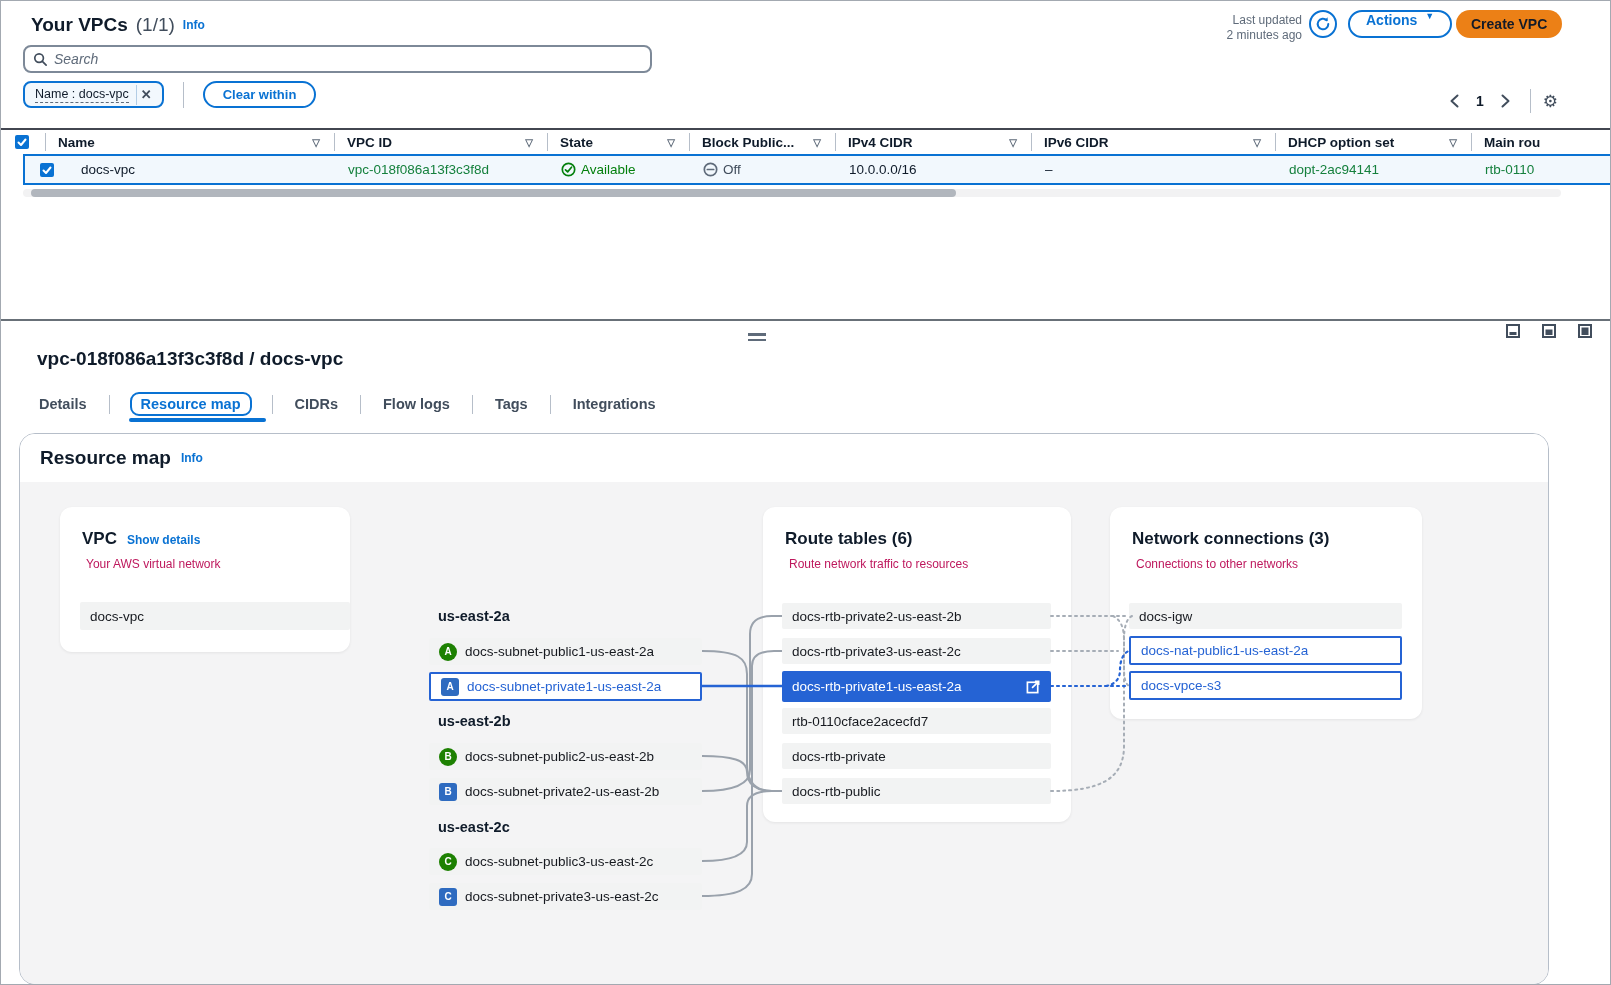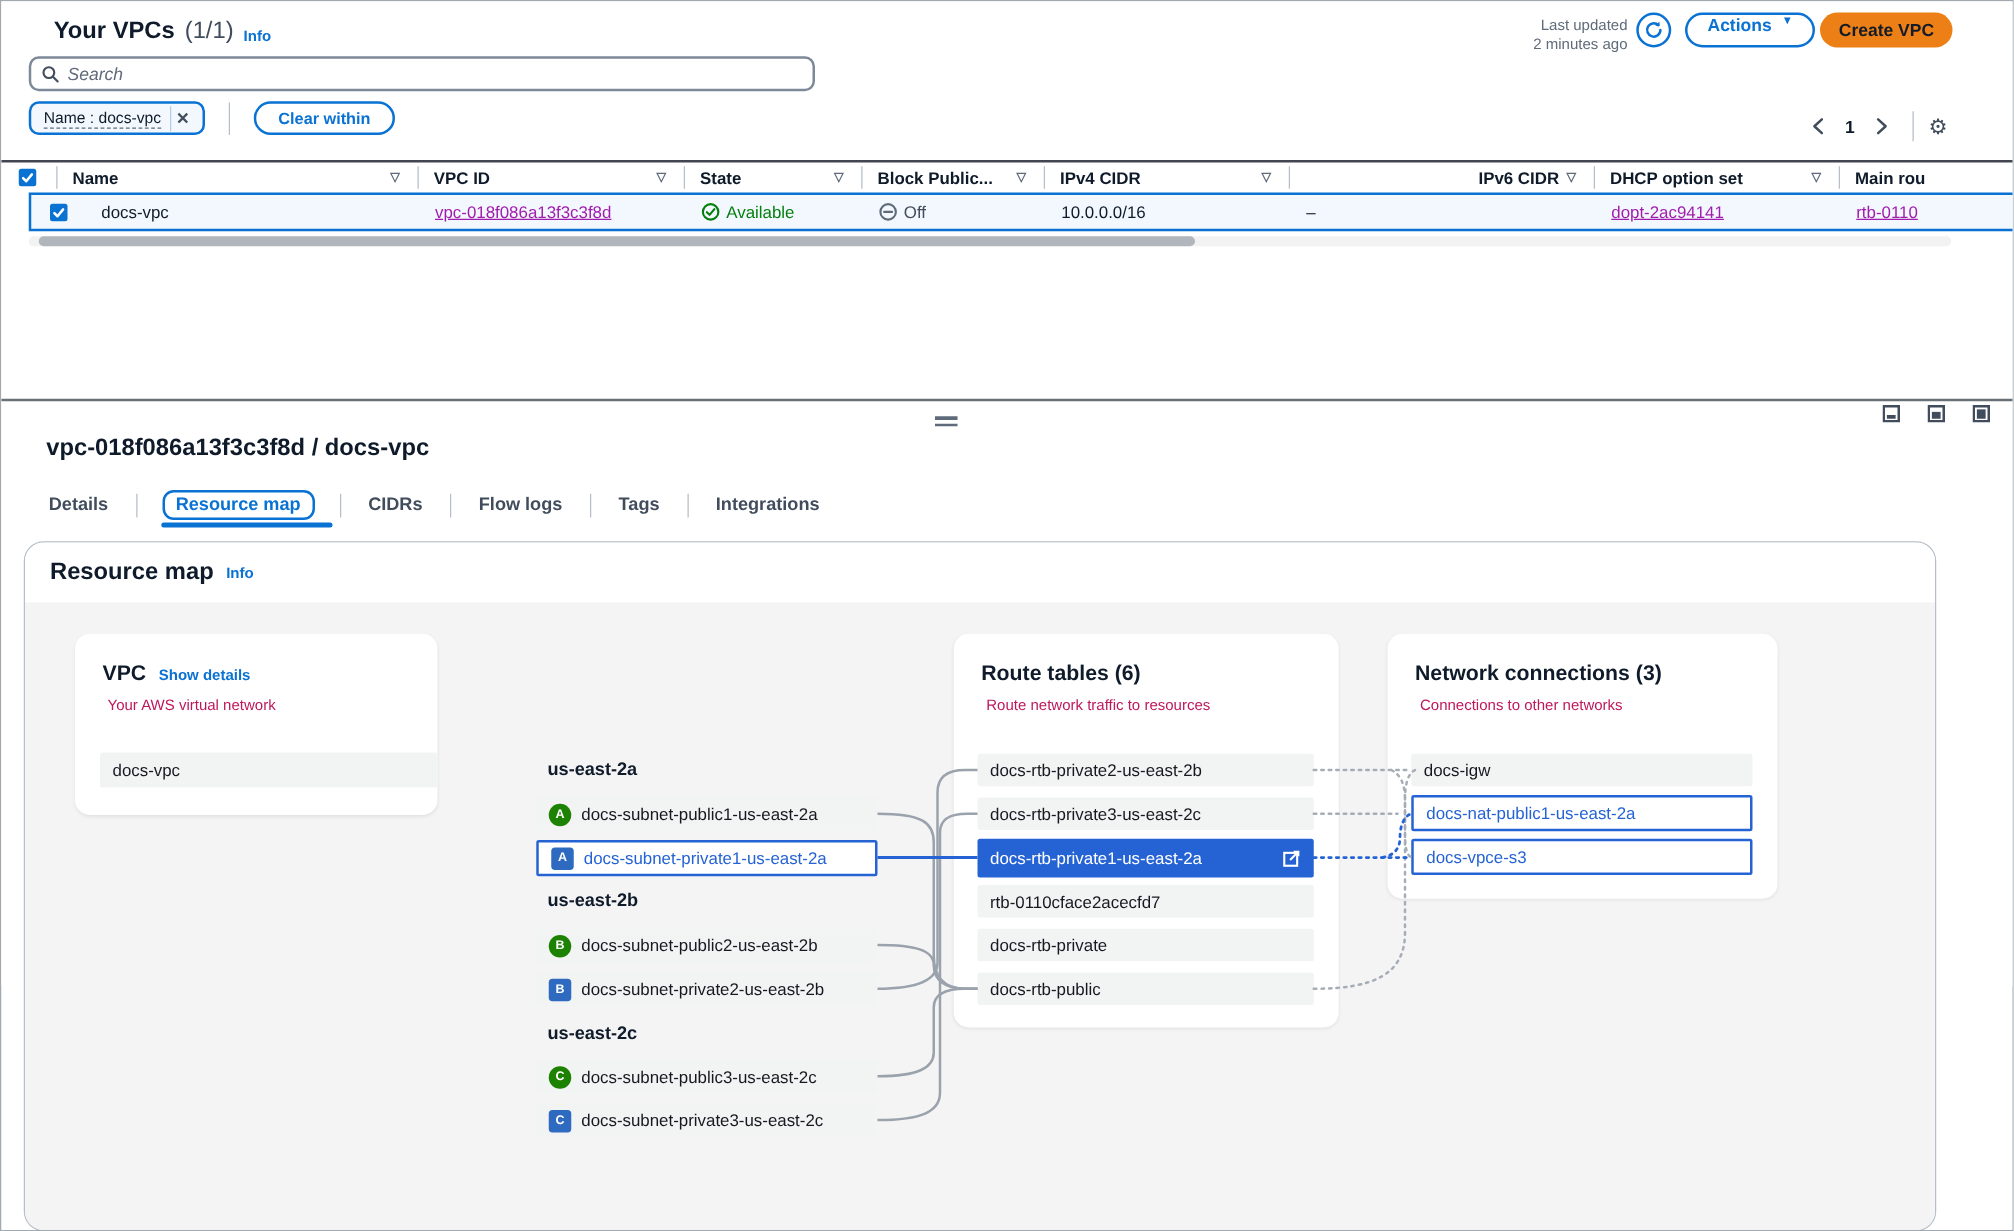--- a/index.html
+++ b/index.html
@@ -2,21 +2,21 @@
 <html><head>
 <meta charset="utf-8">
 <style>
   * { margin:0; padding:0; box-sizing:border-box; }
   html,body { background:#fff; }
   body { font-family:"Liberation Sans", sans-serif; color:#0f1b2a; }
   .viewport { position:relative; width:1611px; height:985px; border:1px solid #a3a9b1; overflow:hidden; background:#fff; }
 
   
   .top-pane { position:absolute; left:0; top:0; width:1611px; height:318px; background:#fff; }
-  .page-title-row { position:absolute; left:30px; top:13px; display:flex; align-items:flex-end; gap:8px;margin-left:12px; }
+  .page-title-row { position:absolute; left:30px; top:13px; display:flex; align-items:center; gap:8px; }
   .page-title { font-size:19px; font-weight:700; }
   .page-count { font-size:19px; font-weight:400; color:#414d5c; }
   .info-link { font-size:12px; font-weight:700; color:#0972d3; cursor:pointer; }
 
   .updated-block { position:absolute; right:310px; top:12px; text-align:right; font-size:12px; color:#5f6b7a; line-height:15px; }
   .refresh-btn { position:absolute; left:1308px; top:9px; width:28px; height:28px; border:2px solid #0972d3; border-radius:50%; background:#fff; display:flex; align-items:center; justify-content:center; cursor:pointer; }
   .actions-btn { position:absolute; left:1347px; top:9px; height:28px; padding:0 16px; border:2px solid #0972d3; border-radius:15px; background:#fff; color:#0972d3; font-weight:700; font-size:14px; display:flex; align-items:flex-start; gap:8px; cursor:pointer; }
   .caret { font-size:9px; line-height:1; }
   .create-btn { position:absolute; left:1455px; top:9px; height:28px; padding:0 15px; border:none; border-radius:15px; background:#ec8016; color:#131a28; font-weight:700; font-size:14px; display:flex; align-items:center; cursor:pointer; }
 
@@ -40,21 +40,21 @@
   
   .tbl-header { position:absolute; left:0; top:127px; width:1611px; height:26px; border-top:2px solid #424650; display:flex; align-items:center; }
   .th { display:flex; align-items:center; justify-content:space-between; height:18px; padding:0 14px 0 12px; font-size:13.5px; font-weight:700; color:#0f1b2a; border-left:1px solid #b6bec9; overflow:hidden; white-space:nowrap; }
   .th:first-child, .cell:first-child { border-left:none; }
   .filter-ic { font-size:10px; color:#5f6b7a; margin-left:6px; cursor:pointer; }
   .cb-cell { width:44px; display:flex; align-items:center; justify-content:center; height:100%; }
   .checkbox { width:14px; height:14px; background:#0972d3; border-radius:2px; display:flex; align-items:center; justify-content:center; cursor:pointer; }
 
   .tbl-row { position:absolute; left:22px; top:153px; width:1595px; height:31px; background:#f2f8fd; border:2px solid #0972d3; display:flex; align-items:center; }
   .cell { height:100%; display:flex; align-items:center; padding:0 12px; font-size:13.5px; color:#0f1b2a; white-space:nowrap; overflow:hidden; }
-  .cell a { color:#a21caf; text-decoration:underline; cursor:pointer; }
+  .cell a { color:#15803d; cursor:pointer; }
   .state-ok { color:#037f0c; display:flex; align-items:center; gap:5px; }
   .state-off { color:#414d5c; display:flex; align-items:center; gap:5px; }
 
   .hscroll { position:absolute; left:22px; top:188px; width:1538px; height:8px; border-radius:4px; background:#f2f2f3; }
   .hscroll-thumb { position:absolute; left:8px; top:0; width:925px; height:8px; border-radius:4px; background:#b1b6bd; cursor:pointer; }
 
   
   .bottom-pane { position:absolute; left:0; top:318px; width:1611px; height:470px; background:#fff; border-top:2px solid #687078; }
   .drag-handle { position:absolute; left:747px; top:12px; width:18px; cursor:row-resize; }
   .drag-handle span { display:block; height:2.5px; background:#5f6b7a; margin-bottom:3px; }
@@ -179,21 +179,21 @@
           <span class="filter-ic">▽</span>
         </div>
       <div class="th" style="width:146px;">
           <span>Block Public...</span>
           <span class="filter-ic">▽</span>
         </div>
       <div class="th" style="width:196px;">
           <span>IPv4 CIDR</span>
           <span class="filter-ic">▽</span>
         </div>
-      <div class="th" style="width:244px;justify-content:flex-end;">
+      <div class="th" style="width:244px;">
           <span>IPv6 CIDR</span>
           <span class="filter-ic">▽</span>
         </div>
       <div class="th" style="width:196px;">
           <span>DHCP option set</span>
           <span class="filter-ic">▽</span>
         </div>
       <div class="th" style="width:141px;">
           <span>Main rou</span>
         </div>

